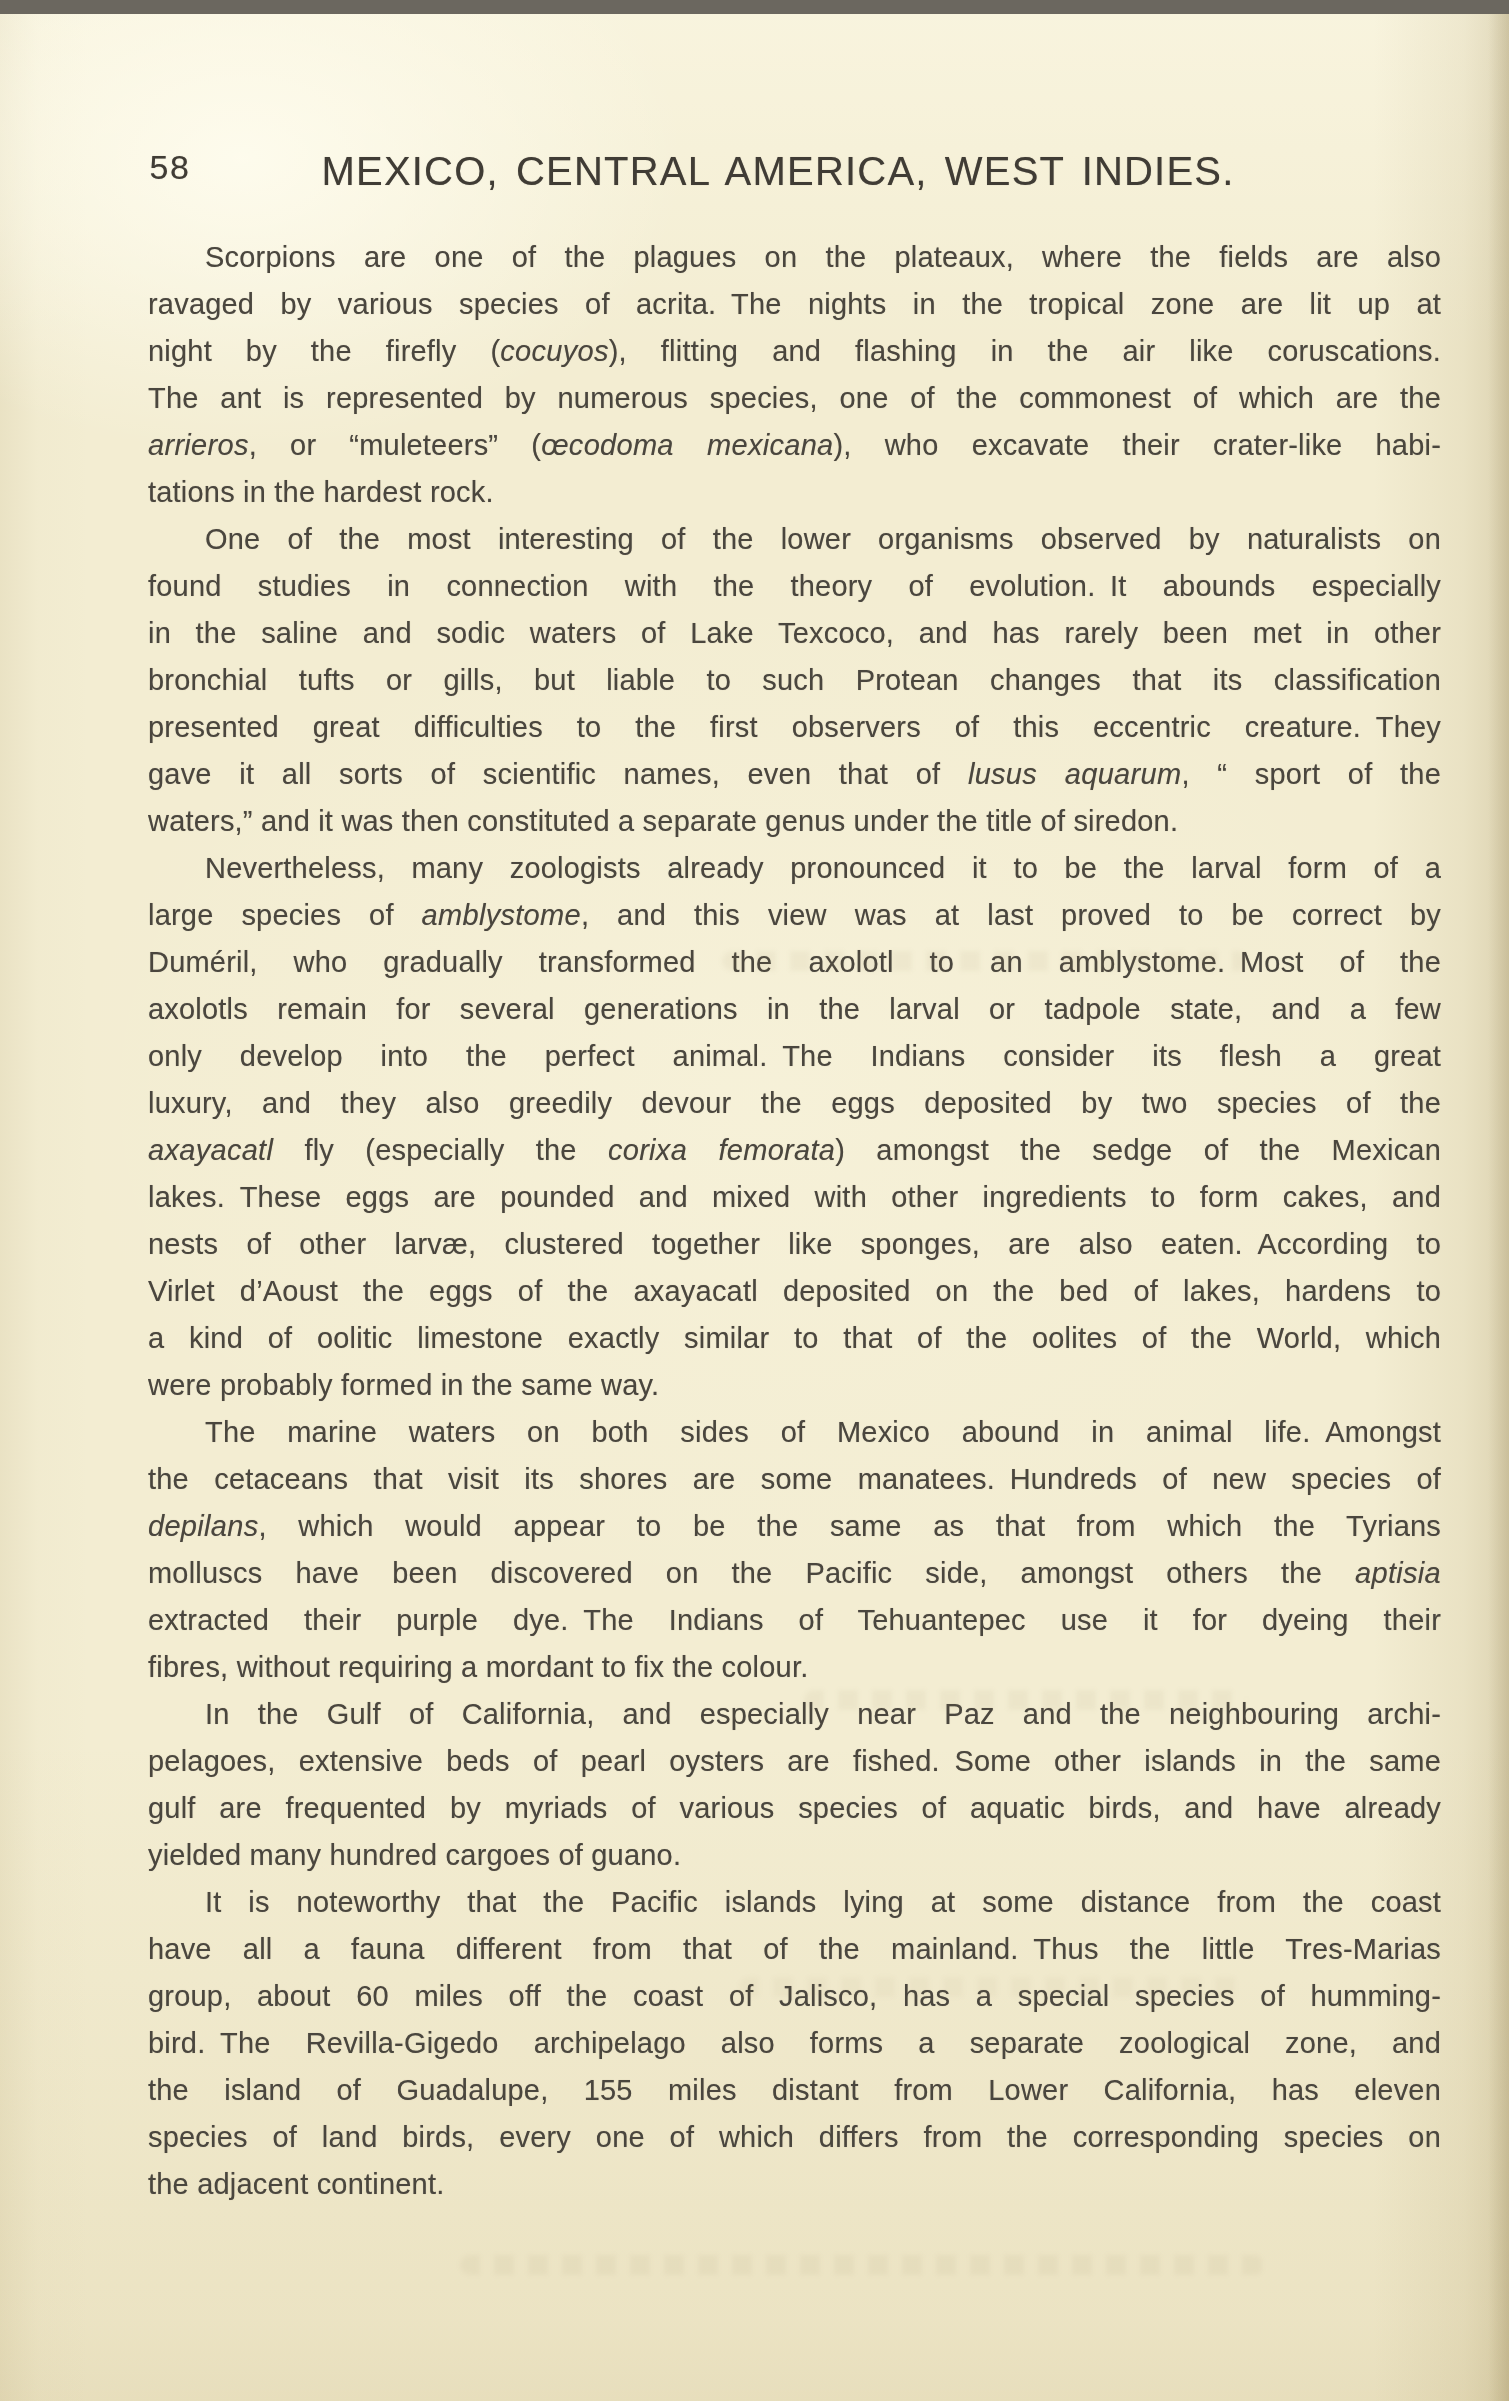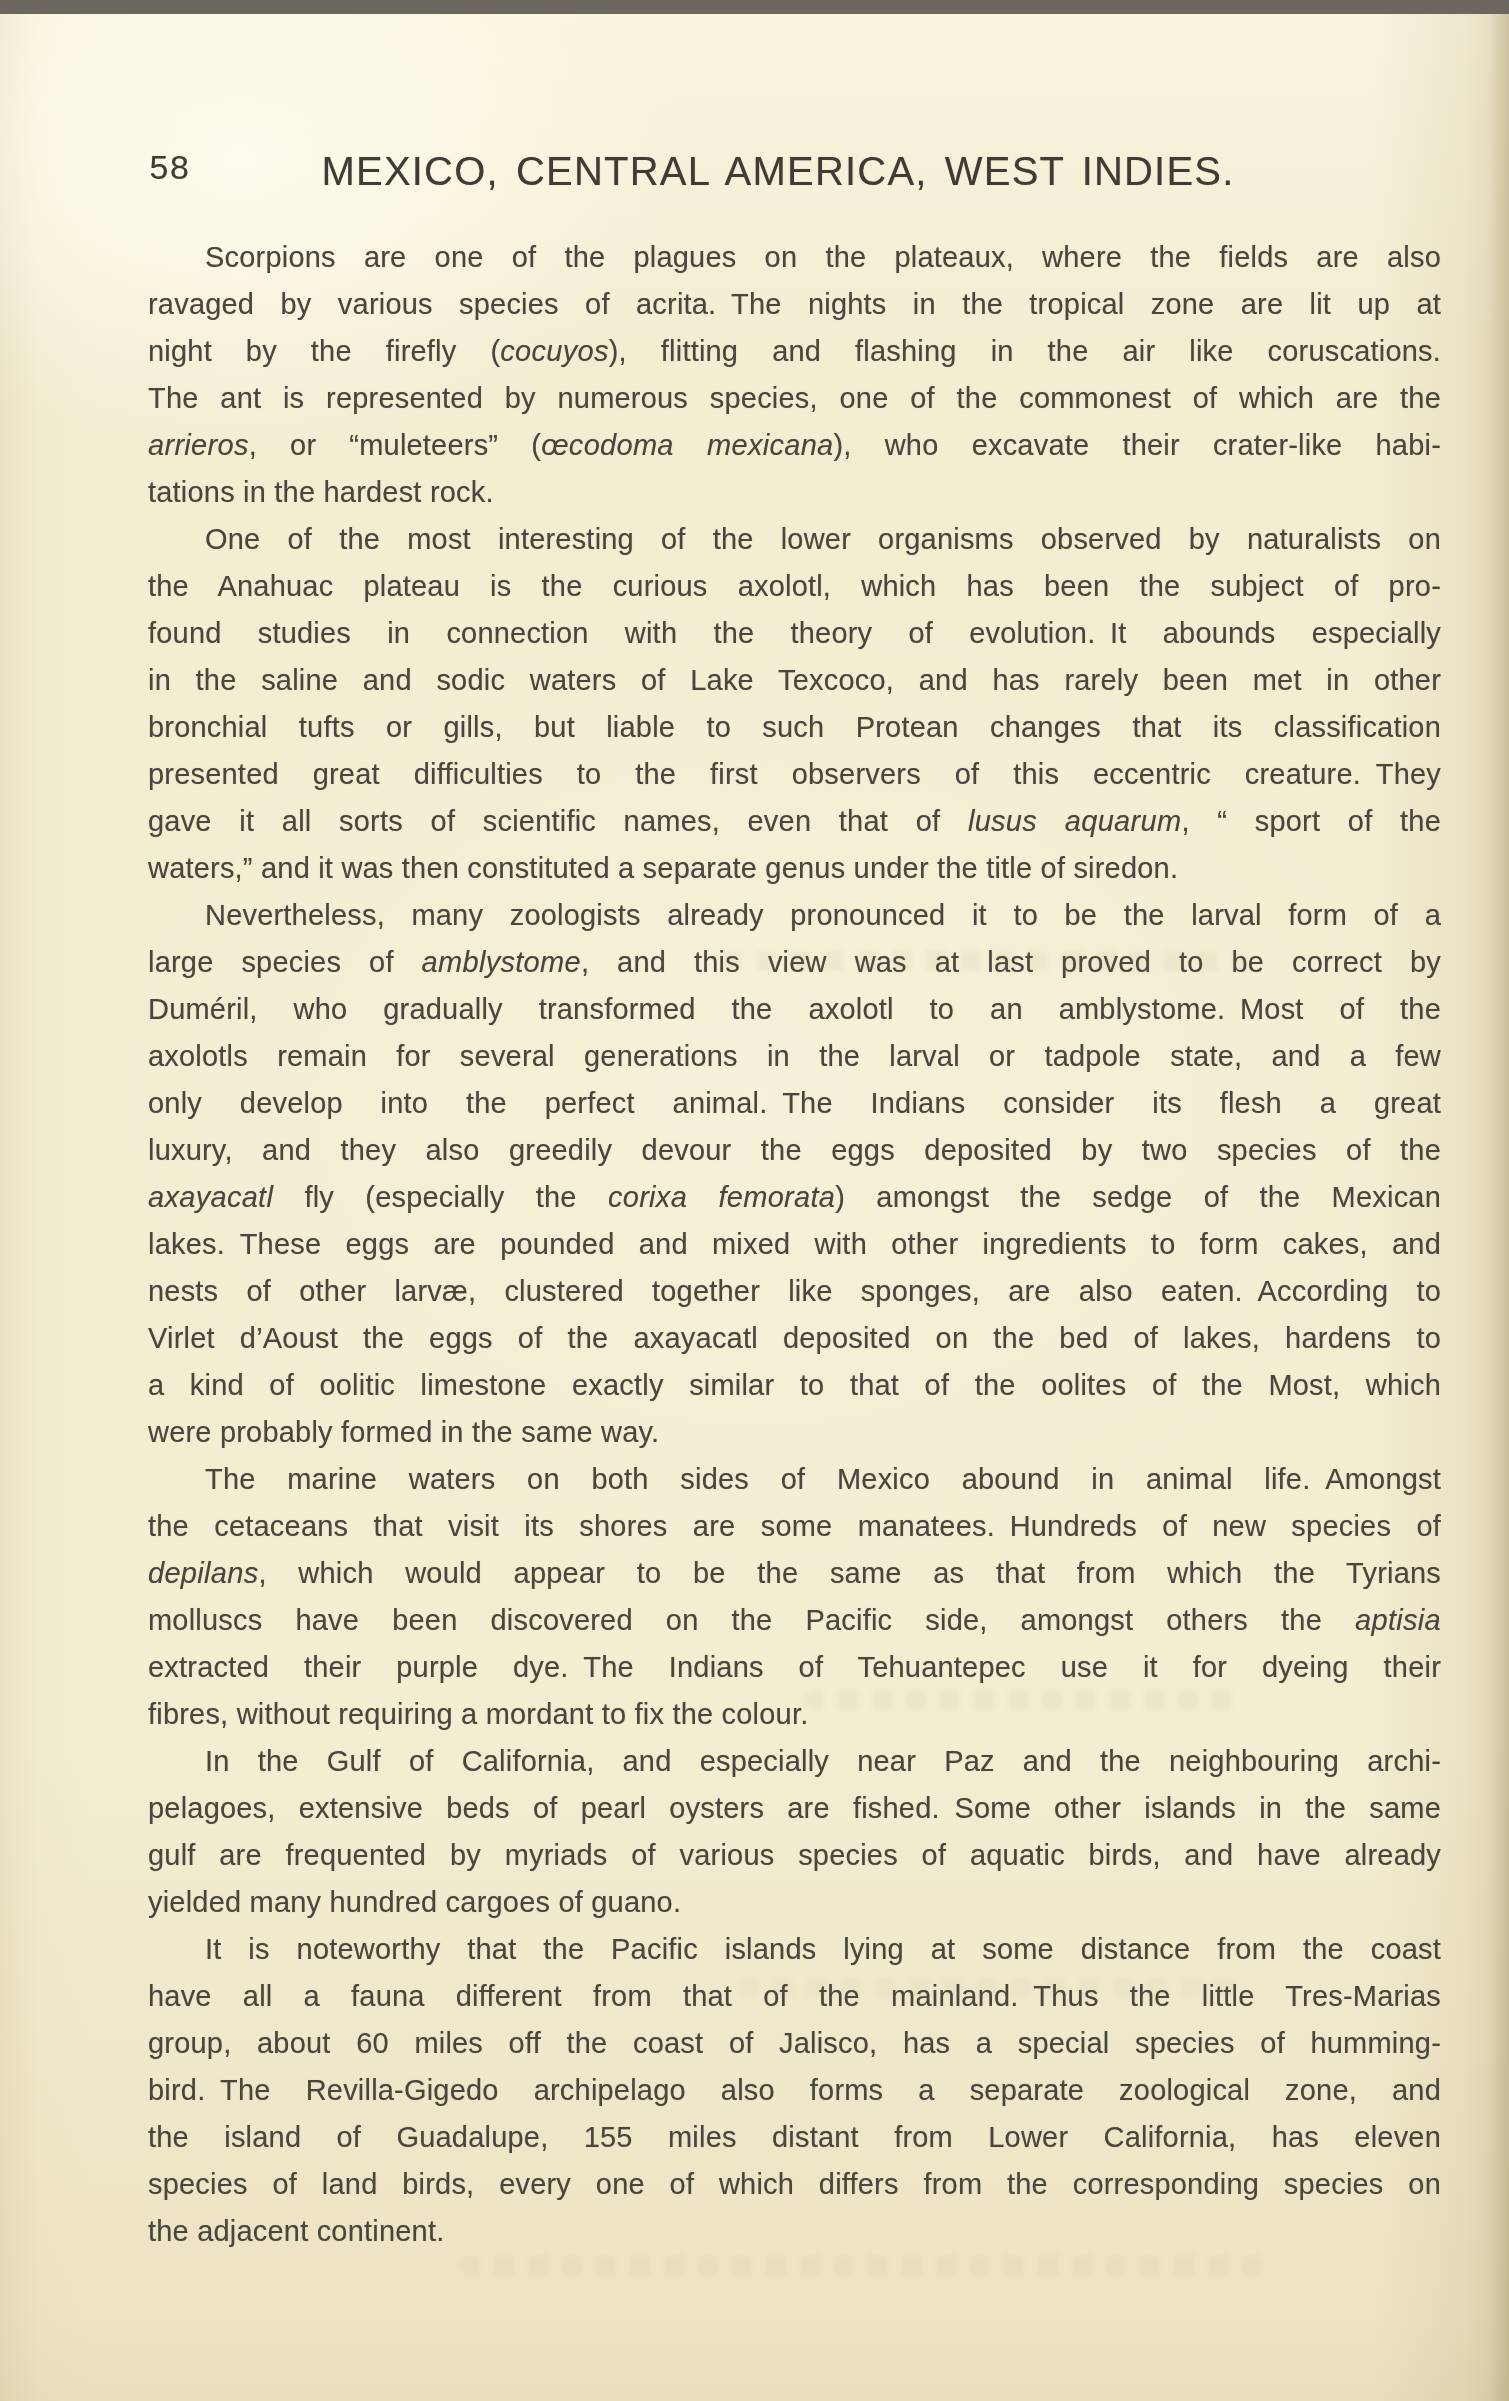--- a/index.html
+++ b/index.html
@@ -103,38 +103,37 @@
   </div>
 
   <div class="body">
       <div class="line first">Scorpions are one of the plagues on the plateaux, where the fields are also</div>
       <div class="line">ravaged by various species of acrita. The nights in the tropical zone are lit up at</div>
       <div class="line">night by the firefly (<i>cocuyos</i>), flitting and flashing in the air like coruscations.</div>
       <div class="line">The ant is represented by numerous species, one of the commonest of which are the</div>
       <div class="line"><i>arrieros</i>, or “muleteers” (<i>œcodoma mexicana</i>), who excavate their crater-like habi-</div>
       <div class="line last">tations in the hardest rock.</div>
       <div class="line first">One of the most interesting of the lower organisms observed by naturalists on</div>
-      <div class="line">the Anahuac plateau is the curious axolotl, which has been the subject of pro-</div>
       <div class="line">found studies in connection with the theory of evolution. It abounds especially</div>
       <div class="line">in the saline and sodic waters of Lake Texcoco, and has rarely been met in other</div>
       <div class="line">bronchial tufts or gills, but liable to such Protean changes that its classification</div>
       <div class="line">presented great difficulties to the first observers of this eccentric creature. They</div>
       <div class="line">gave it all sorts of scientific names, even that of <i>lusus aquarum</i>, “ sport of the</div>
       <div class="line last">waters,” and it was then constituted a separate genus under the title of siredon.</div>
       <div class="line first">Nevertheless, many zoologists already pronounced it to be the larval form of a</div>
       <div class="line">large species of <i>amblystome</i>, and this view was at last proved to be correct by</div>
       <div class="line">Duméril, who gradually transformed the axolotl to an amblystome. Most of the</div>
       <div class="line">axolotls remain for several generations in the larval or tadpole state, and a few</div>
       <div class="line">only develop into the perfect animal. The Indians consider its flesh a great</div>
       <div class="line">luxury, and they also greedily devour the eggs deposited by two species of the</div>
       <div class="line"><i>axayacatl</i> fly (especially the <i>corixa femorata</i>) amongst the sedge of the Mexican</div>
       <div class="line">lakes. These eggs are pounded and mixed with other ingredients to form cakes, and</div>
       <div class="line">nests of other larvæ, clustered together like sponges, are also eaten. According to</div>
       <div class="line">Virlet d’Aoust the eggs of the axayacatl deposited on the bed of lakes, hardens to</div>
-      <div class="line">a kind of oolitic limestone exactly similar to that of the oolites of the Most, which</div>
+      <div class="line">a kind of oolitic limestone exactly similar to that of the oolites of the World, which</div>
       <div class="line last">were probably formed in the same way.</div>
       <div class="line first">The marine waters on both sides of Mexico abound in animal life. Amongst</div>
       <div class="line">the cetaceans that visit its shores are some manatees. Hundreds of new species of</div>
       <div class="line"><i>depilans</i>, which would appear to be the same as that from which the Tyrians</div>
       <div class="line">molluscs have been discovered on the Pacific side, amongst others the <i>aptisia</i></div>
       <div class="line">extracted their purple dye. The Indians of Tehuantepec use it for dyeing their</div>
       <div class="line last">fibres, without requiring a mordant to fix the colour.</div>
       <div class="line first">In the Gulf of California, and especially near Paz and the neighbouring archi-</div>
       <div class="line">pelagoes, extensive beds of pearl oysters are fished. Some other islands in the same</div>
       <div class="line">gulf are frequented by myriads of various species of aquatic birds, and have already</div>

